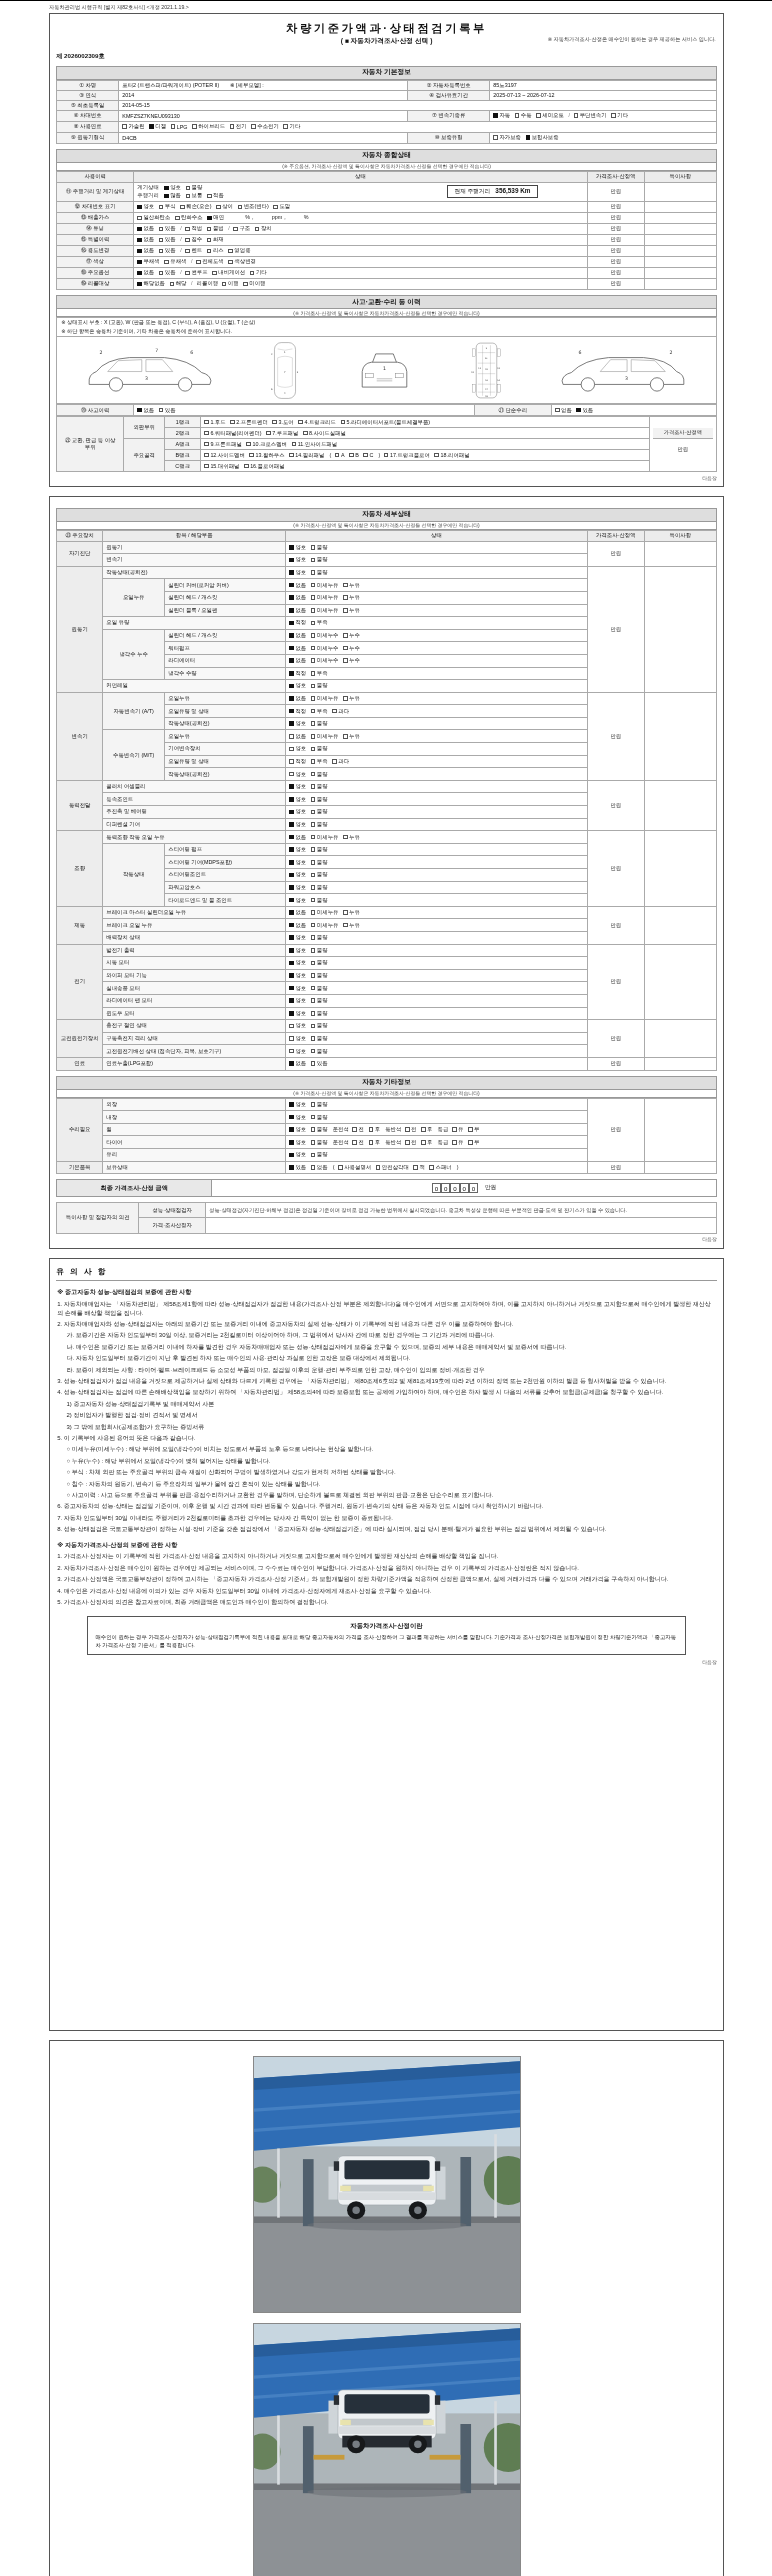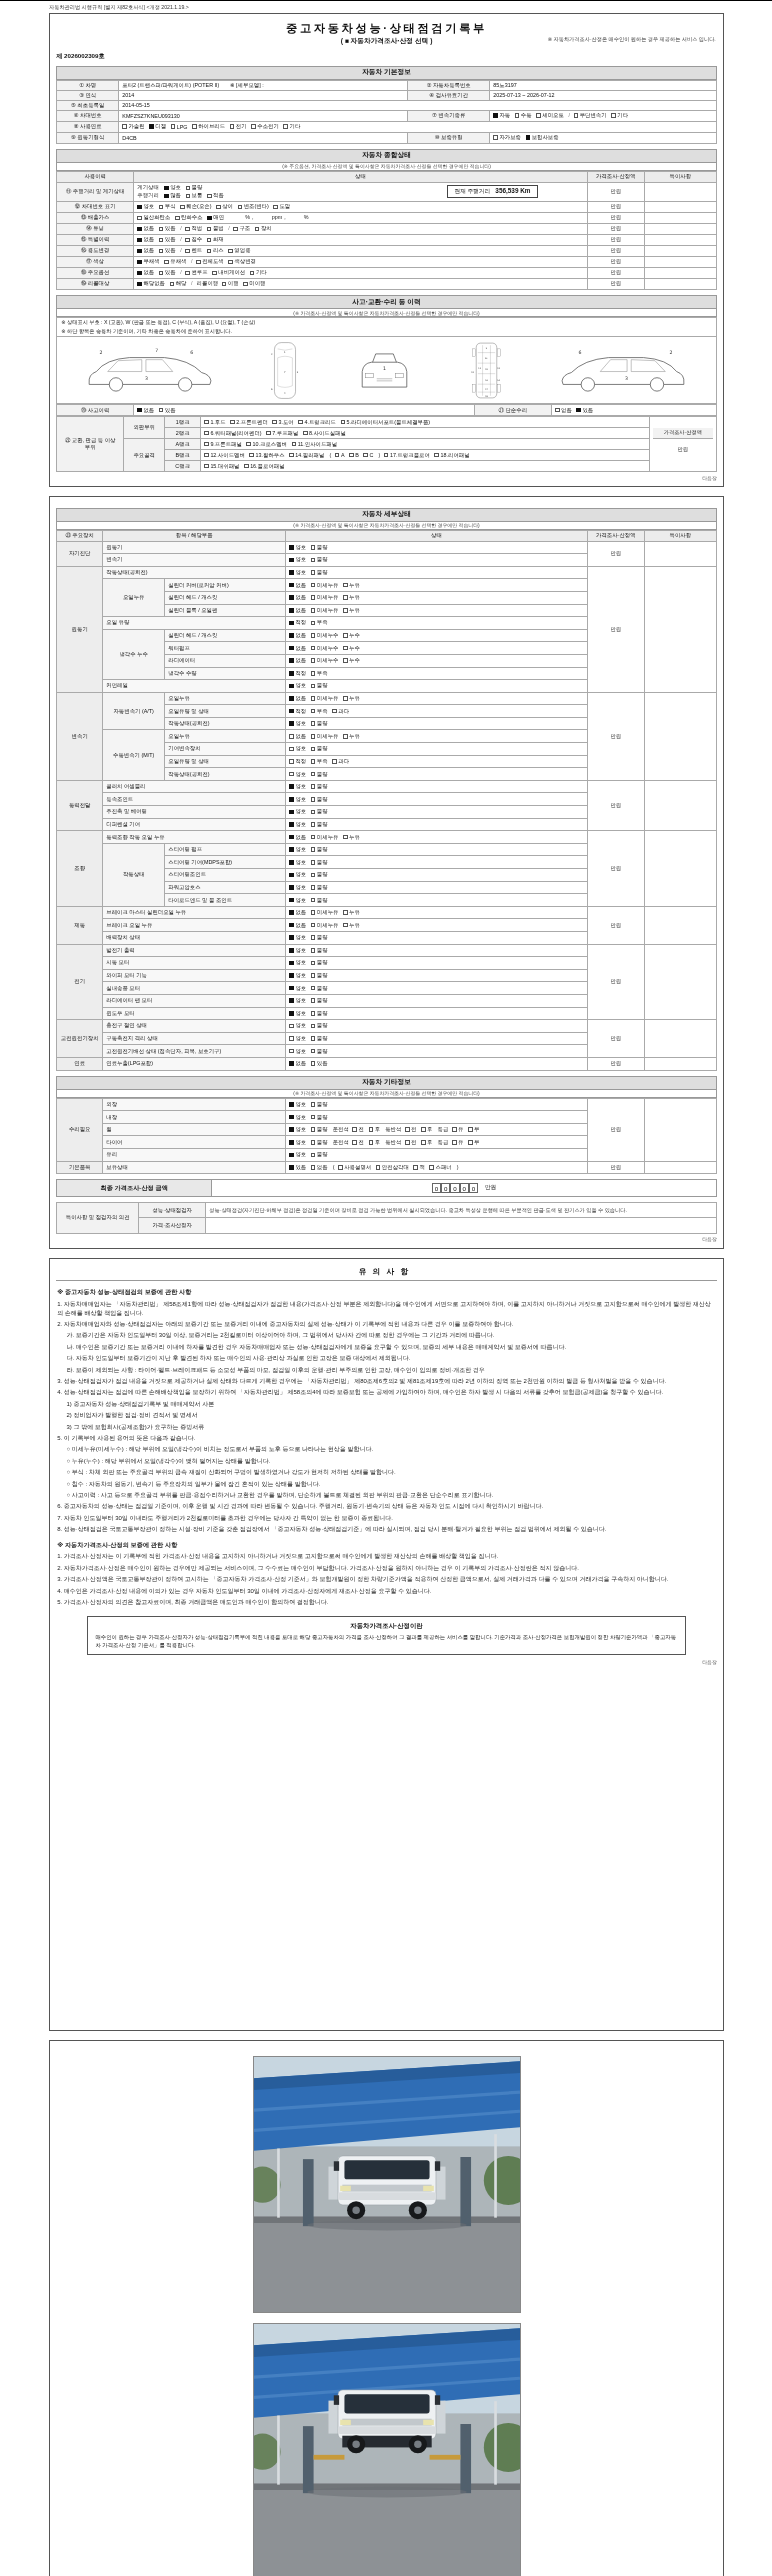--- a/index.html
+++ b/index.html
@@ -44,21 +44,21 @@
 .pricecol{vertical-align:top;padding:0}
 .pricecol .plab{background:#f2f2f2;border-bottom:0.5px solid #aaa;text-align:center;font-size:5.2px;padding:1.5px}
 .pricecol .pval{text-align:center;font-size:5.4px;padding:7.2px 0;color:#333}
 .nextpage{text-align:right;font-size:4.9px;color:#555;margin-top:2.6px}
 .finalrow{display:flex;border:0.5px solid #999;margin-top:5.2px;align-items:stretch}
 .finalrow .fl{flex:0 0 155px;background:#e8e8e8;font-weight:700;text-align:center;padding:3.1px;font-size:6.2px;border-right:0.5px solid #999}
 .finalrow .fd{flex:1;display:flex;align-items:center;justify-content:center;gap:3.6px;padding:2.1px}
 .digit{width:9.3px;height:9.3px;border:0.5px solid #666;display:inline-flex;align-items:center;justify-content:center;font-size:6.2px;background:#fff}
 .funit{font-size:5.7px;margin-left:3.1px}
 #opinion-table td.optext{font-size:5.2px;color:#333;height:15.5px}
-.notice-title{text-align:center;font-weight:700;font-size:7.7px;letter-spacing:6.2px;padding:3.1px 0;border-bottom:0.5px solid #999;margin-bottom:5.2px}
+.notice-title{text-align:left;font-weight:700;font-size:7.7px;letter-spacing:6.2px;padding:3.1px 0;border-bottom:0.5px solid #999;margin-bottom:5.2px}
 .nitem{font-size:6px;line-height:8.8px;margin:2.6px 1px;color:#222}
 .nitem.h{font-weight:700;margin-top:7.2px;font-size:6.2px}
 .nitem.s1{padding-left:9.3px}
 .defbox{border:0.8px solid #555;margin:9.3px 31px 4.1px;padding:4.6px 7.2px;background:#fff}
 .defbox .dbt{text-align:center;font-weight:700;font-size:6.4px;margin-bottom:2.6px}
 .defbox .dbb{font-size:5.4px;line-height:8px;color:#222}
 .photo-title{border:0.5px solid #999;background:#ededed;text-align:center;font-weight:700;font-size:7.2px;padding:2.6px 0;letter-spacing:2.1px}
 .photo-area{display:flex;flex-direction:column;align-items:center;gap:10.3px;padding:9.3px 0 4.1px}
 .photo{width:268px;border:0.5px solid #888;background:#fff}
 .photo svg{display:block;width:100%}
@@ -67,21 +67,21 @@
 #sheet4{min-height:608px}
 svg text{font-family:"DejaVu Sans",sans-serif;fill:#333}
 </style>
 </head>
 <body>
 
 <div class="topline">자동차관리법 시행규칙 [별지 제82호서식] &lt;개정 2021.1.19.&gt;</div>
 
 <div class="sheet" id="sheet1">
   <div class="titlewrap">
-    <div class="doc-title">중고자동차성능·상태점검기록부</div>
+    <div class="doc-title">차량기준가액과·상태점검기록부</div>
     <div class="doc-subtitle">( ■ 자동차가격조사·산정 선택 )</div>
     <div class="doc-notice">※ 자동차가격조사·산정은 매수인이 원하는 경우 제공하는 서비스 입니다.</div>
   </div>
   <div class="doc-no">제 2026002309호</div>
 
   <div class="secbar">자동차 기본정보</div>
   <table class="ftable" id="basic-table">
     <colgroup>
         <col style="width:62px">
         <col style="width:289px">

